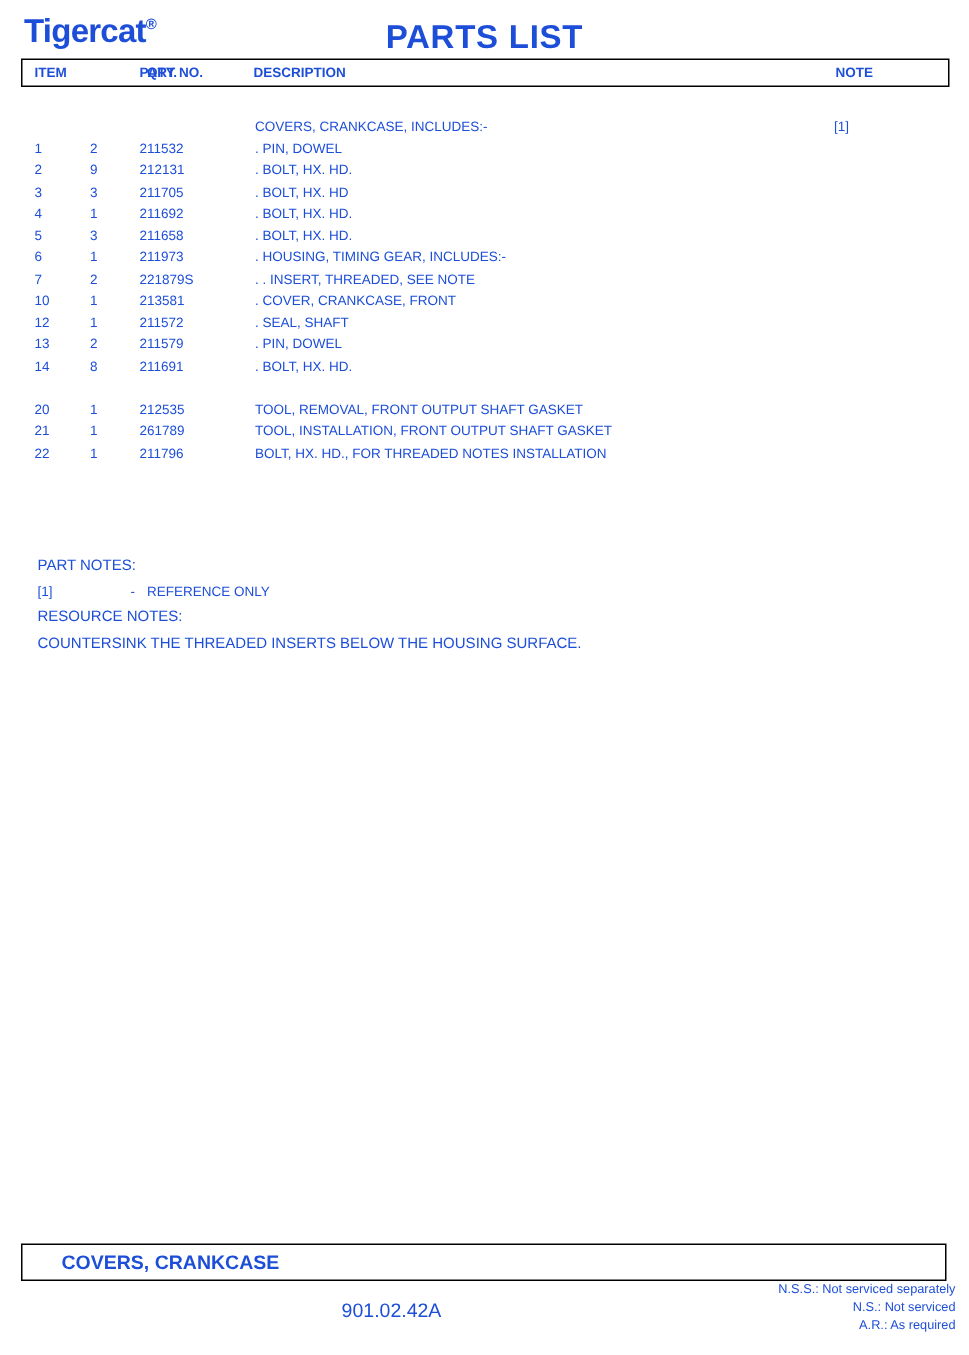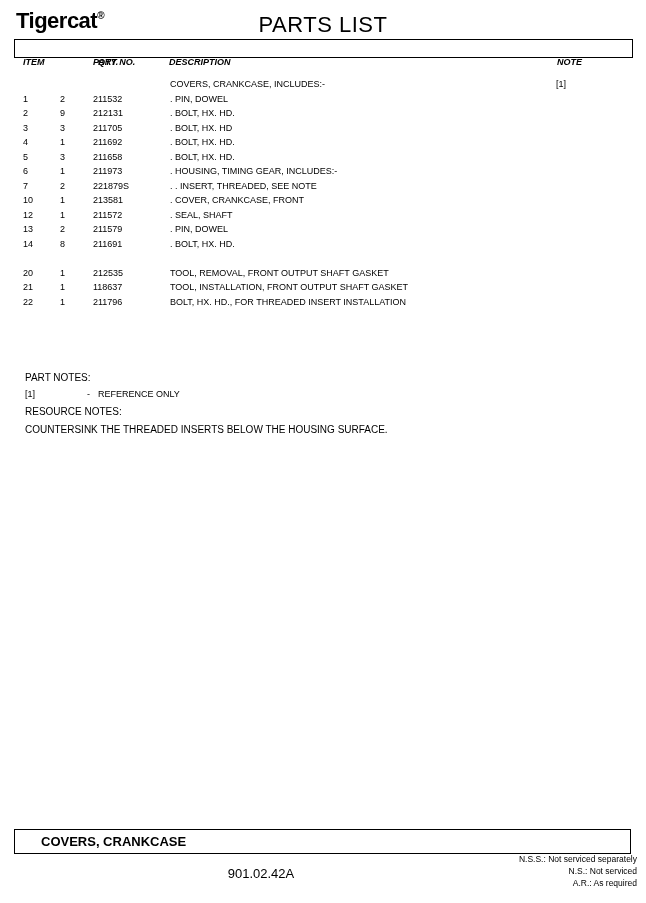--- a/index.html
+++ b/index.html
@@ -1,56 +1,55 @@
 <!DOCTYPE html>
 <html><head>
 <meta charset="utf-8">
 <style>
   html, body { margin: 0; padding: 0; background: #ffffff; }
   .page {
     position: relative;
     width: 646px;
     height: 903px;
     background: #ffffff;
-    color: #000000;
+    color: #1d4ed8;
     font-family: "Liberation Sans", sans-serif;
     overflow: hidden;
   }
   
   .brand {
     position: absolute;
     left: 16px; top: 8px;
     font-size: 22px;
     font-weight: bold;
     letter-spacing: -0.5px;
   }
   .brand sup { font-size: 10px; font-weight: bold; vertical-align: 9px; letter-spacing: 0; }
   .doc-title {
     position: absolute;
     left: 0; top: 12px; width: 646px;
     text-align: center;
     font-size: 22px;
-    font-weight: normal;
+    font-weight: bold;
     letter-spacing: 0.5px;
   }
   
   .thead {
     position: absolute;
     left: 14px; top: 39px;
     width: 617px; height: 17px;
     border: 1px solid #000000;
   }
   .thead span {
     position: absolute;
-    top: 14px;
+    top: 0;
     font-size: 9px;
     font-weight: bold;
     line-height: 17px;
     white-space: nowrap;
-    font-style: italic;
   }
   .col-item { left: 8px; }
   .col-qty  { left: 43px; margin-left: 40px; }
   .col-part { left: 78px; }
   .col-desc { left: 154px; }
   .col-note { left: 542px; }
   
   .rows {
     position: absolute;
     left: 14px; top: 77px;
@@ -228,29 +227,29 @@
       <div class="row">
       <span class="cell-item">20</span>
       <span class="cell-qty">1</span>
       <span class="cell-part">212535</span>
       <span class="cell-desc">TOOL, REMOVAL, FRONT OUTPUT SHAFT GASKET</span>
       <span class="cell-note"></span>
     </div>
       <div class="row">
       <span class="cell-item">21</span>
       <span class="cell-qty">1</span>
-      <span class="cell-part">118637</span>
+      <span class="cell-part">261789</span>
       <span class="cell-desc">TOOL, INSTALLATION, FRONT OUTPUT SHAFT GASKET</span>
       <span class="cell-note"></span>
     </div>
       <div class="row">
       <span class="cell-item">22</span>
       <span class="cell-qty">1</span>
       <span class="cell-part">211796</span>
-      <span class="cell-desc">BOLT, HX. HD., FOR THREADED INSERT INSTALLATION</span>
+      <span class="cell-desc">BOLT, HX. HD., FOR THREADED NOTES INSTALLATION</span>
       <span class="cell-note"></span>
     </div>
     </div>
 
   <div class="part-notes-label">PART NOTES:</div>
 
   <div class="note-entry">
     <span class="note-ref">[1]</span>
     <span class="note-dash">-</span>
     <span class="note-text">REFERENCE ONLY</span>

